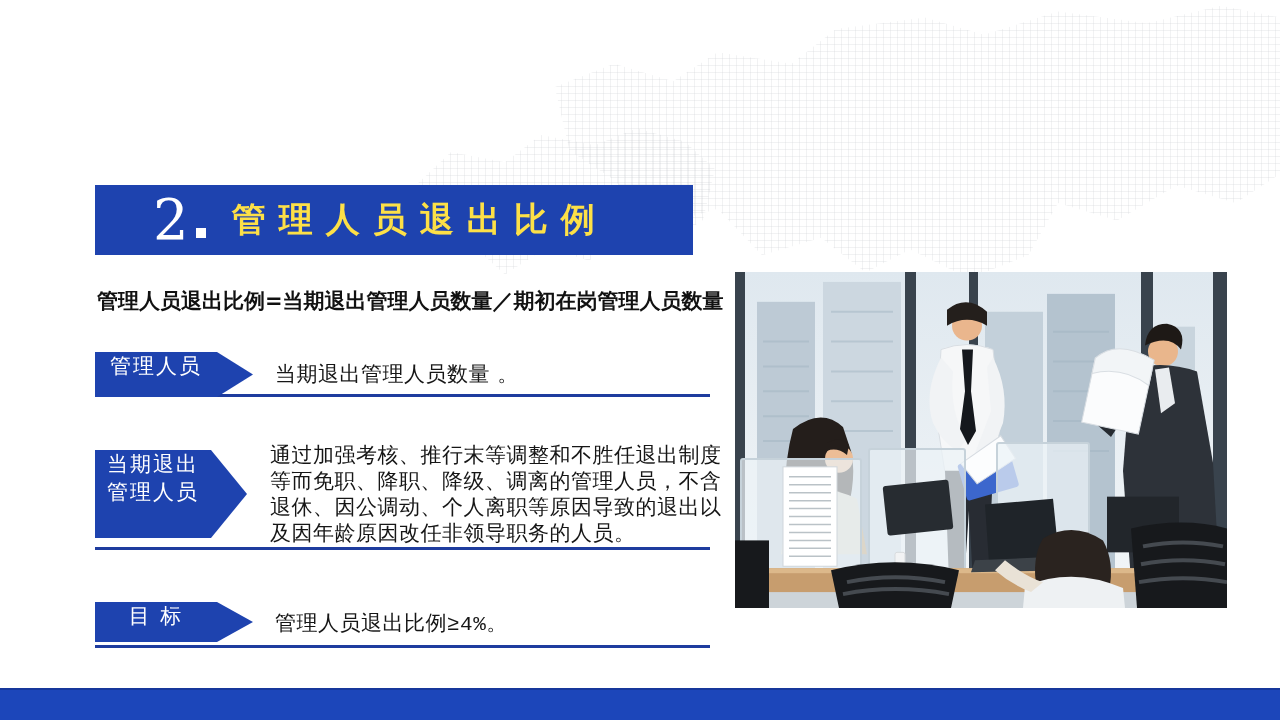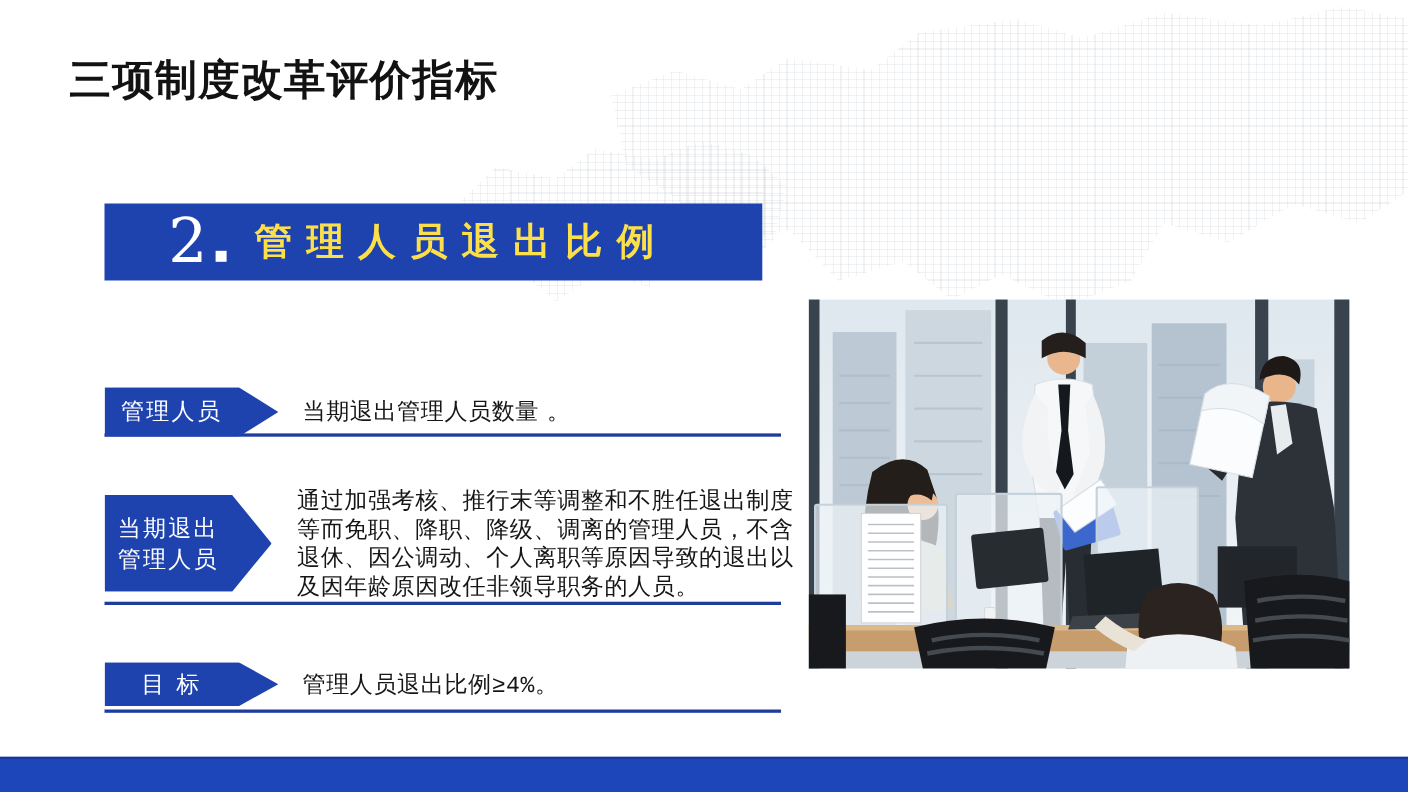--- a/index.html
+++ b/index.html
@@ -50,21 +50,21 @@
   .formula{
     position:absolute;left:97px;top:287px;width:640px;
     font-size:21px;font-weight:bold;color:#111111;white-space:nowrap;
   }
 
   .block{position:absolute;left:95px;width:615px;}
   .block .rule{position:absolute;left:0;bottom:0;width:100%;height:3px;background:#1e3c9e;}
   .arrow{
     position:absolute;left:0;background:#1e43af;color:#ffffff;
     clip-path:polygon(0 0,calc(100% - 36px) 0,100% 50%,calc(100% - 36px) 100%,0 100%);
-    display:flex;flex-direction:column;justify-content:center;
+    display:flex;flex-direction:column;
     box-sizing:border-box;padding-right:36px;
   }
   .arrow span{display:block;text-align:center;font-size:21px;letter-spacing:2px;line-height:1.35;}
   .desc{
     position:absolute;color:#161616;font-size:21px;line-height:26px;letter-spacing:.5px;
   }
   .block-1{top:352px;height:45px;}
   .block-1 .arrow{top:0;width:158px;height:45px;}
   .block-1 .desc{left:180px;top:9px;white-space:nowrap;}
   .block-2{top:441px;height:109px;}
@@ -85,28 +85,28 @@
   }
 </style>
 </head>
 <body>
 
 <div class="slide">
 
   <div class="map-patch map-a"></div>
   <div class="map-patch map-b"></div>
 
-  <div class="main-title">三项制度改革评价指标</div>
 
   <div class="banner">
     <div class="banner-number">2</div>
     <div class="banner-dot"></div>
     <div class="banner-title">管理人员退出比例</div>
   </div>
 
+  <div class="formula">管理人员退出比例=当期退出管理人员数量／期初在岗管理人员数量</div>
 
   <div class="block block-1">
     <div class="rule"></div>
     <div class="arrow">
       <span>管理人员</span>
     </div>
     <div class="desc">当期退出管理人员数量 。</div>
   </div>
 
   <div class="block block-2">

